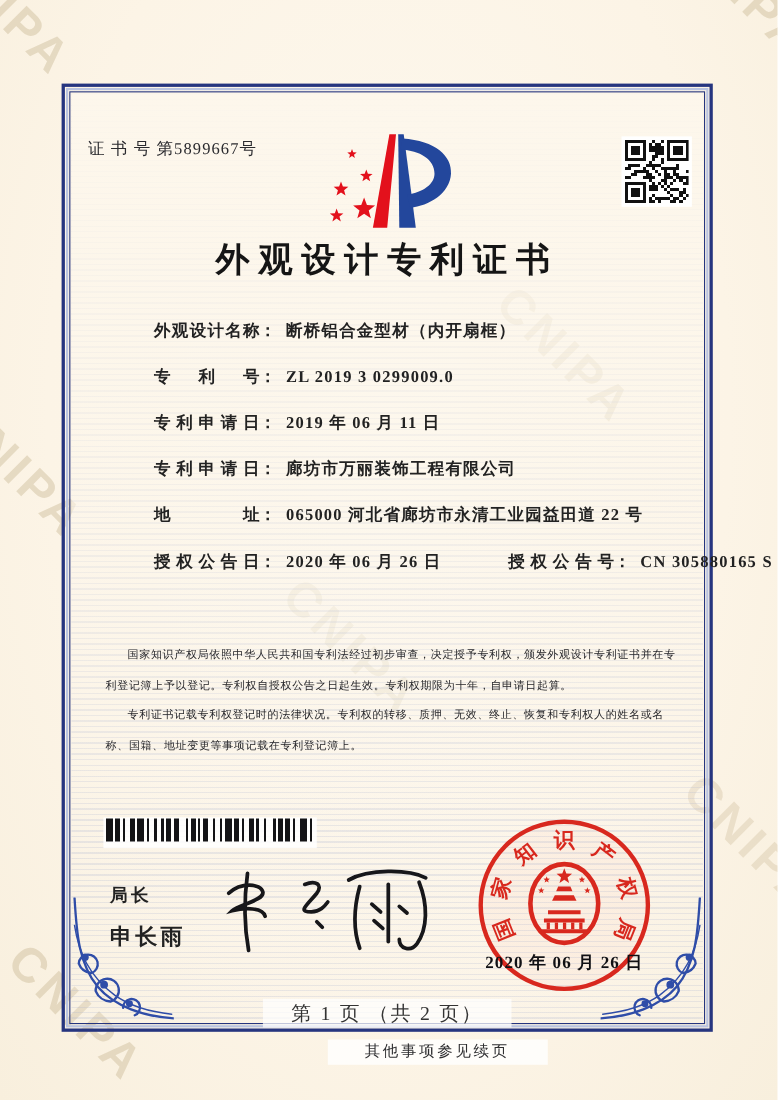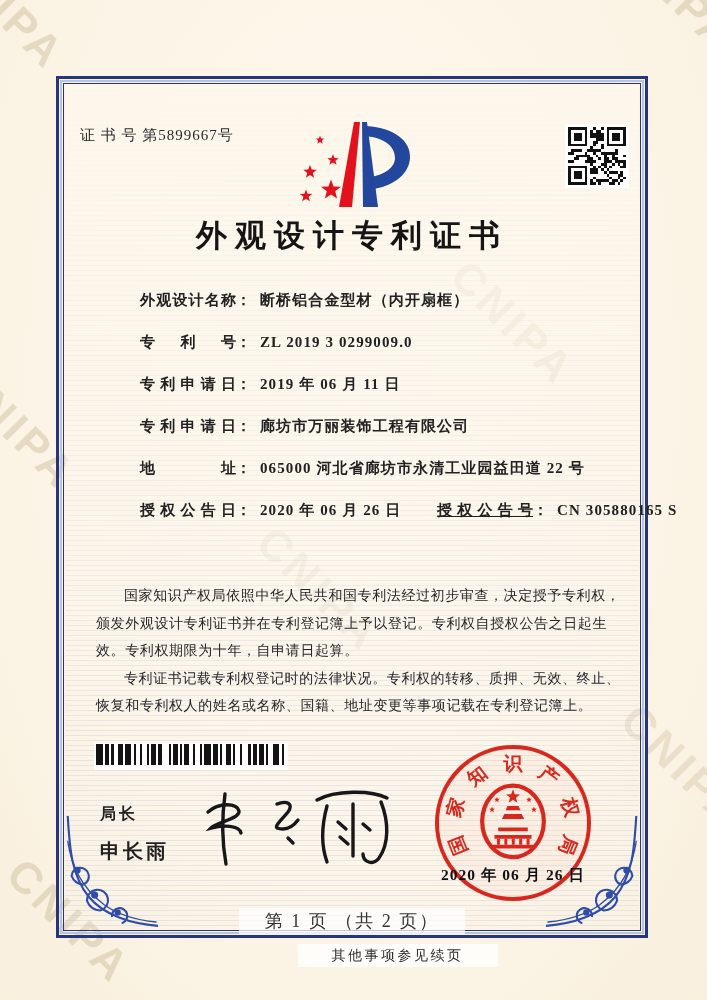--- a/index.html
+++ b/index.html
@@ -37,24 +37,24 @@
   .qr-wrap{position:absolute;left:506px;top:45px;background:#fff;padding:3px;}
   .qr-wrap svg{display:block;shape-rendering:crispEdges;}
   .title{position:absolute;left:0;top:136px;width:100%;text-align:center;
          font-size:31px;font-weight:bold;letter-spacing:8px;color:#151515;}
   
   .fields{position:absolute;left:37px;top:212px;width:530px;}
   .row{height:22px;margin-bottom:20px;white-space:nowrap;font-size:15px;font-weight:bold;color:#222;}
   .lbl{display:inline-block;width:96px;text-align:justify;text-align-last:justify;margin-left:44px;}
   .colon{display:inline-block;margin-right:9px;}
   .val{letter-spacing:1.1px;}
-  .lbl-right{margin-left:32px;text-decoration:underline;}
+  .lbl-right{margin-left:57px;}
   
   .body-text{position:absolute;left:37px;top:503px;width:528px;color:#26262a;}
-  .body-text p{margin:0;text-indent:2em;font-size:14px;line-height:27.5px;letter-spacing:.6px;font-weight:500;}
+  .body-text p{margin:0;text-indent:2em;font-size:10px;line-height:27.5px;letter-spacing:.6px;font-weight:500;}
   
   .barcode-wrap{position:absolute;left:35px;top:664px;background:rgba(255,255,255,.85);padding:1px 2px;}
   .signer-title{position:absolute;left:41px;top:725px;font-family:"Liberation Sans","DejaVu Sans",sans-serif;
         font-size:16px;font-weight:600;letter-spacing:3px;color:#222;}
   .signer-name{position:absolute;left:41px;top:759px;font-family:"Liberation Sans","DejaVu Sans",sans-serif;
         font-size:20px;font-weight:600;letter-spacing:3px;color:#222;}
   .sig{position:absolute;left:136px;top:701px;width:205px;height:94px;}
   .seal{position:absolute;left:376px;top:666px;width:156px;height:156px;border:4px solid #d8281e;
         border-radius:50%;box-sizing:border-box;background:rgba(255,90,80,.04);}
   .seal-char{position:absolute;left:50%;top:50%;font-size:19px;font-weight:bold;color:#d8281e;

